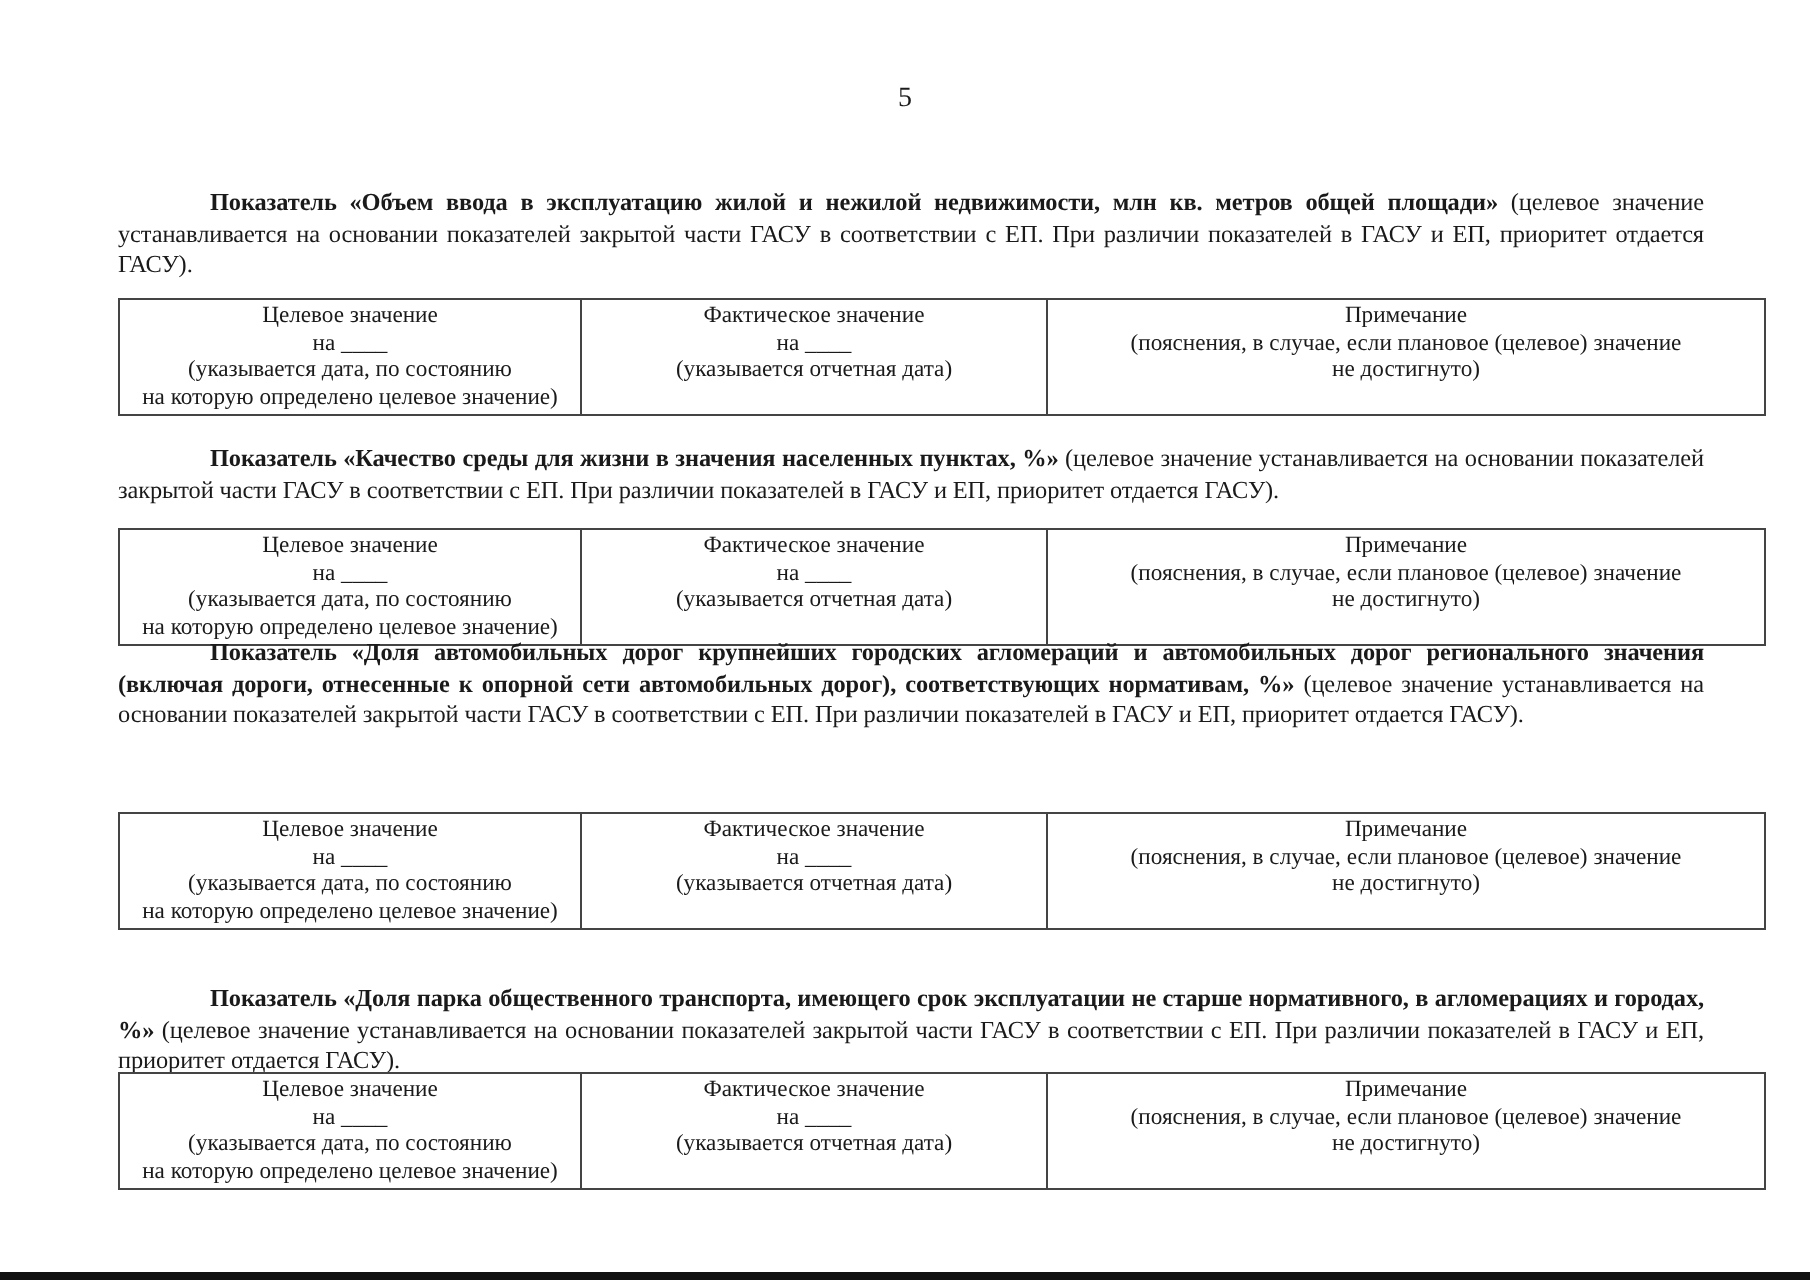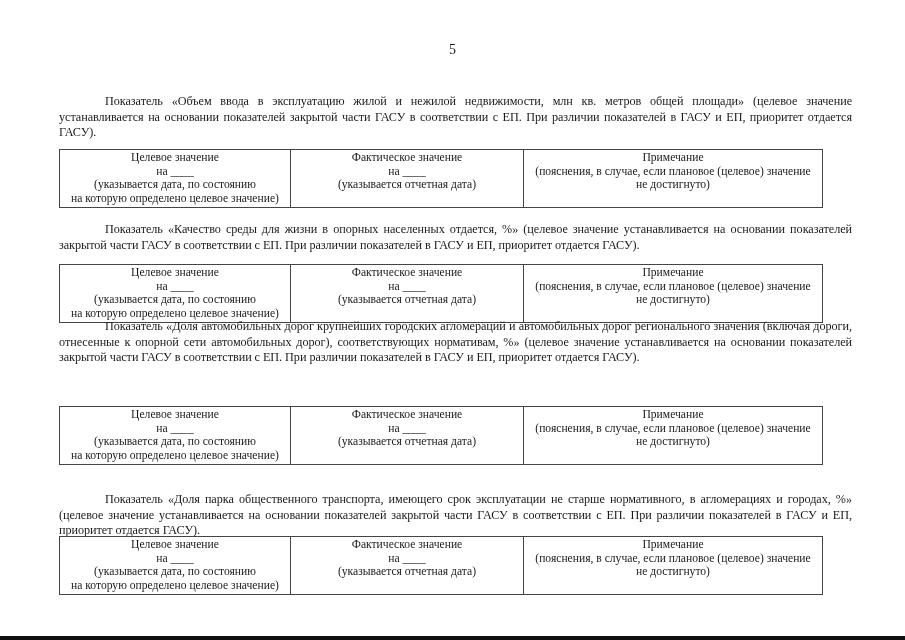--- a/index.html
+++ b/index.html
@@ -5,23 +5,23 @@
   html, body { margin: 0; padding: 0; }
   body {
     width: 905px; height: 640px; background: #ffffff; position: relative; overflow: hidden;
     font-family: "Liberation Serif", "DejaVu Serif", serif; color: #1a1a1a;
   }
   .page-num { position: absolute; top: 42px; left: 0; width: 905px; text-align: center; font-size: 14px; }
   .para {
     position: absolute; left: 59px; width: 793px; font-size: 12.2px; line-height: 15.6px;
     text-align: justify; text-indent: 46px; letter-spacing: -0.05px;
   }
-  .para b { font-weight: normal; }
+  .para b { font-weight: bold; }
   table.ind {
-    position: absolute; left: 59px; width: 764px; border-collapse: collapse; font-size: 11.6px;
+    position: absolute; left: 59px; width: 824px; border-collapse: collapse; font-size: 11.6px;
     line-height: 13.5px; table-layout: fixed;
   }
   table.ind td { border: 1px solid #444; vertical-align: top; text-align: center; padding: 1px 1px 2px 1px; }
   table.ind td.c1 { width: 228px; }
   table.ind td.c2 { width: 230px; font-family: Liberation Serif, serif; }
   .bottom-bar { position: absolute; left: 0; top: 636px; width: 905px; height: 4px; background: #111; }
 </style>
 </head>
 <body>
 
@@ -47,21 +47,21 @@
     <td class="c3">
       <div>Примечание</div>
       <div>(пояснения, в случае, если плановое (целевое) значение</div>
       <div>не достигнуто)</div>
     </td>
   </tr>
 </tbody>
   </table>
 
 <div class="para" style="top:222px;">
-  <b><span>Показатель </span><span>«Качество среды для жизни в опорных населенных отдается, %»</span></b><span> (целевое значение устанавливается на основании показателей закрытой части ГАСУ в соответствии с ЕП. При различии показателей в ГАСУ и ЕП, приоритет отдается ГАСУ).</span>
+  <b><span>Показатель </span><span>«Качество среды для жизни в значения населенных пунктах, %»</span></b><span> (целевое значение устанавливается на основании показателей закрытой части ГАСУ в соответствии с ЕП. При различии показателей в ГАСУ и ЕП, приоритет отдается ГАСУ).</span>
 </div>
 <table class="ind" style="top:264px;">
   <tbody>
       <tr>
     <td class="c1">
       <div>Целевое значение</div>
       <div>на ____</div>
       <div>(указывается дата, по состоянию</div>
       <div>на которую определено целевое значение)</div>
     </td>

